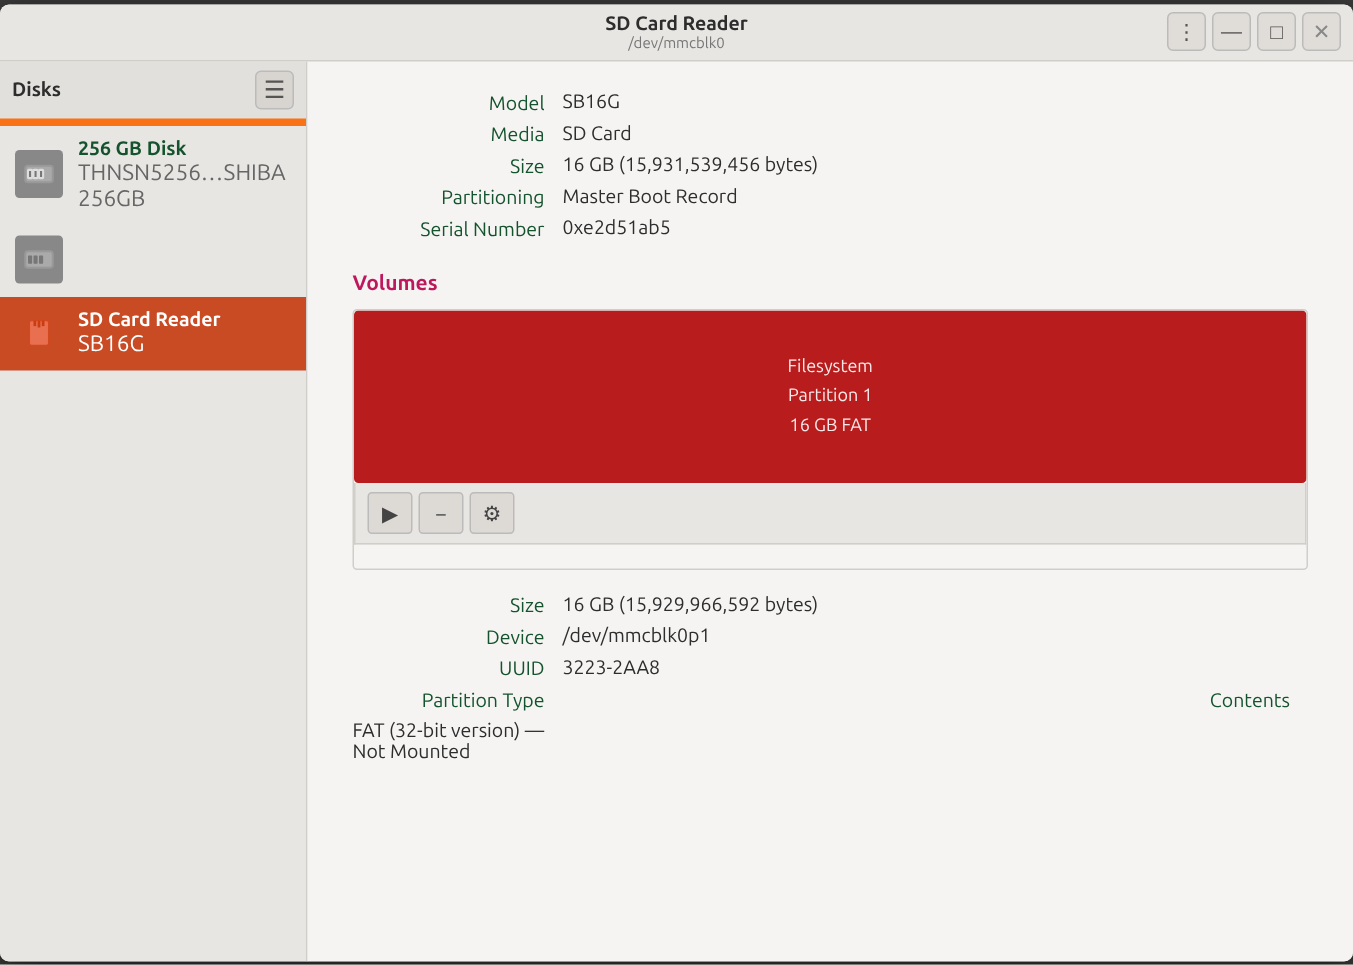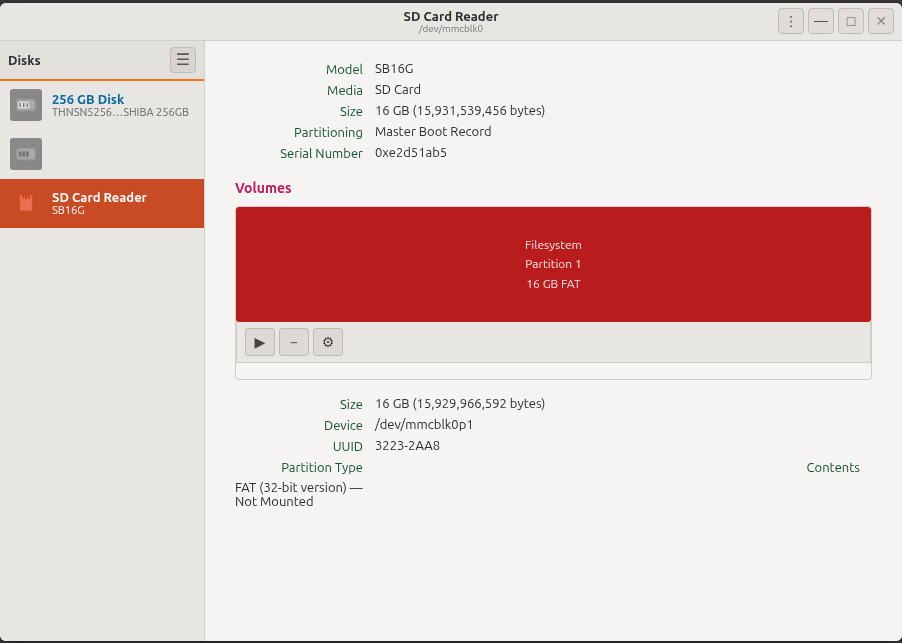--- a/index.html
+++ b/index.html
@@ -92,21 +92,21 @@
       background: #e8e6e3;
       border-right: 1px solid #d0cec9;
       display: flex;
       flex-direction: column;
       flex-shrink: 0;
     }
 
     .sidebar-header {
       padding: 6px 8px;
       background: #e2e0dd;
-      border-bottom: 2px solid #f97316;
+      border-bottom: 5px solid #f97316;
       display: flex;
       align-items: center;
       justify-content: space-between;
     }
 
     .sidebar-title {
       font-size: 13px;
       font-weight: bold;
       color: #2d2d2d;
     }
@@ -165,25 +165,25 @@
     .disk-icon svg {
       width: 22px;
       height: 22px;
     }
 
     .item-text { display: flex; flex-direction: column; }
 
     .item-name {
       font-size: 13px;
       font-weight: bold;
-      color: #0369a1;
+      color: #14532d;
     }
 
     .item-sub {
-      font-size: 11px;
+      font-size: 15px;
       color: #666;
     }
 
     
     .main-content {
       flex: 1;
       background: #f5f4f2;
       padding: 20px 30px;
       overflow-y: auto;
     }

